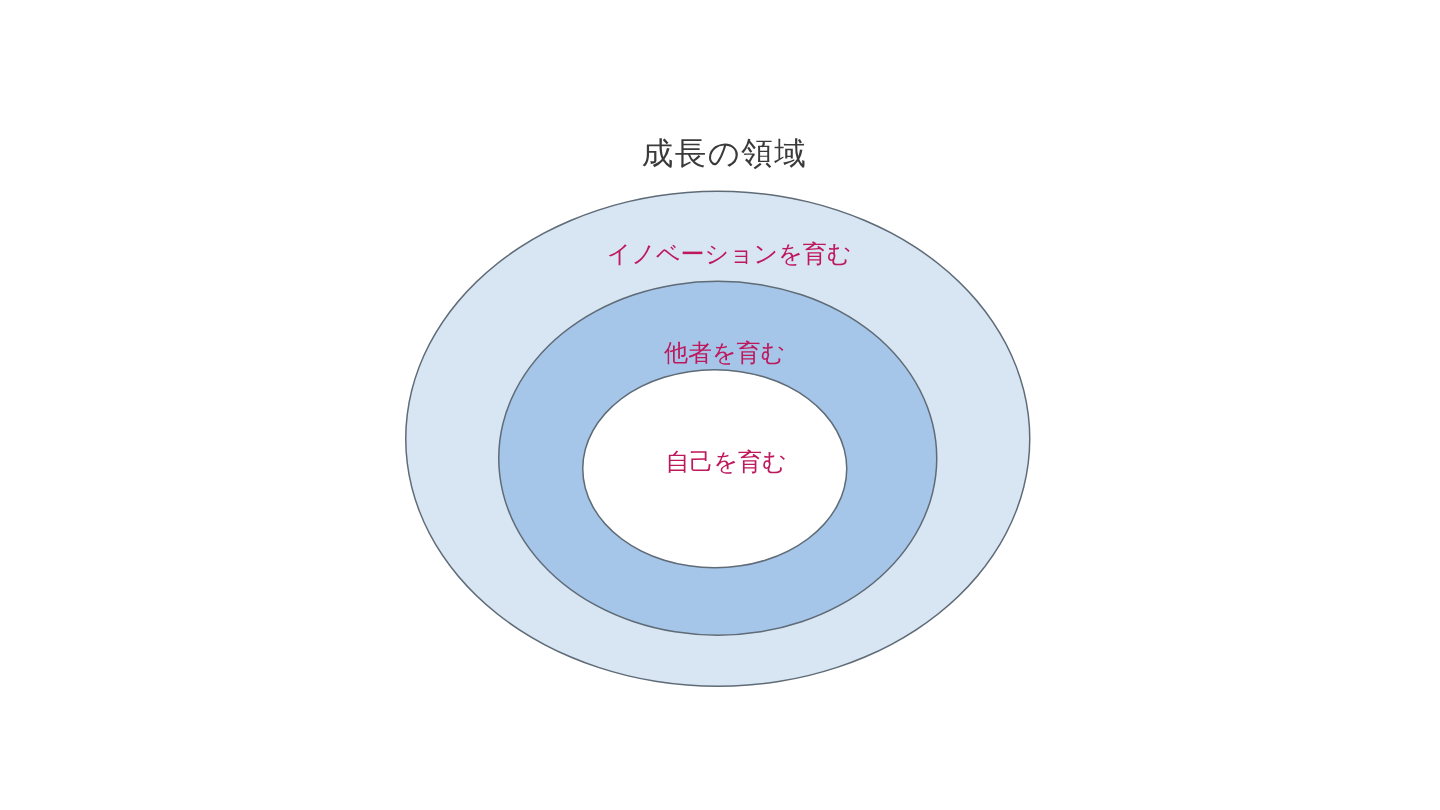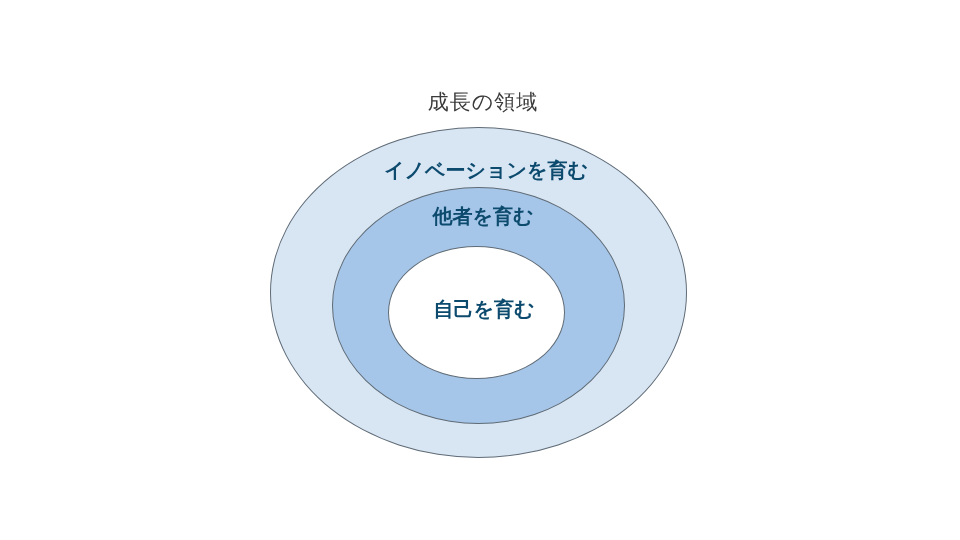--- a/index.html
+++ b/index.html
@@ -37,27 +37,27 @@
     border-radius: 50%;
     border: 1px solid #5f6b76;
     box-sizing: border-box;
   }
   .ellipse-outer  { left: 270px; top: 127px; width: 417px; height: 331px; }
   .ellipse-middle { left: 332px; top: 187px; width: 293px; height: 237px; }
   .ellipse-inner  { left: 388px; top: 246px; width: 177px; height: 133px; }
   .ring-label {
     position: absolute;
     transform: translate(-50%, -50%);
-    font-size: 20px;
-    font-weight: 700;
-    color: #0c4a6e;
+    font-size: 16px;
+    font-weight: 400;
+    color: #be185d;
     white-space: nowrap;
   }
   .label-outer  { left: 486px; top: 170px; }
-  .label-middle { left: 483px; top: 216px; }
+  .label-middle { left: 483px; top: 236px; }
   .label-inner  { left: 484px; top: 309px; }
 </style>
 </head>
 <body>
 
 <div class="stage">
 
   <div class="slide-title">成長の領域</div>
 
   <div class="ellipse ellipse-outer" style="background: rgb(216, 229, 243);"></div>

